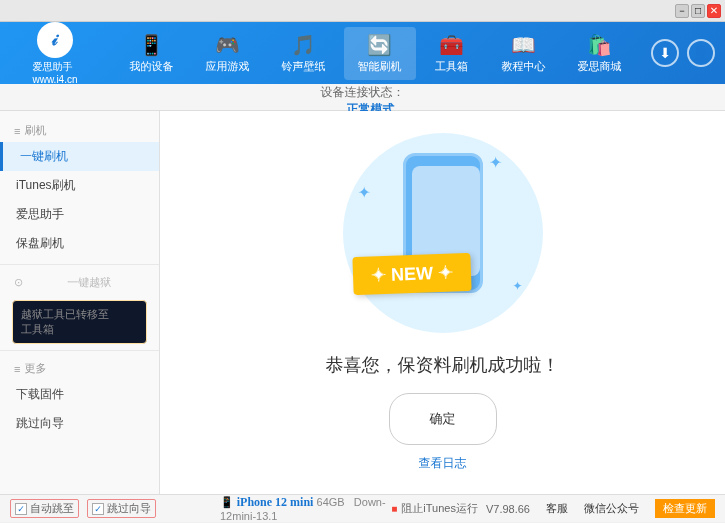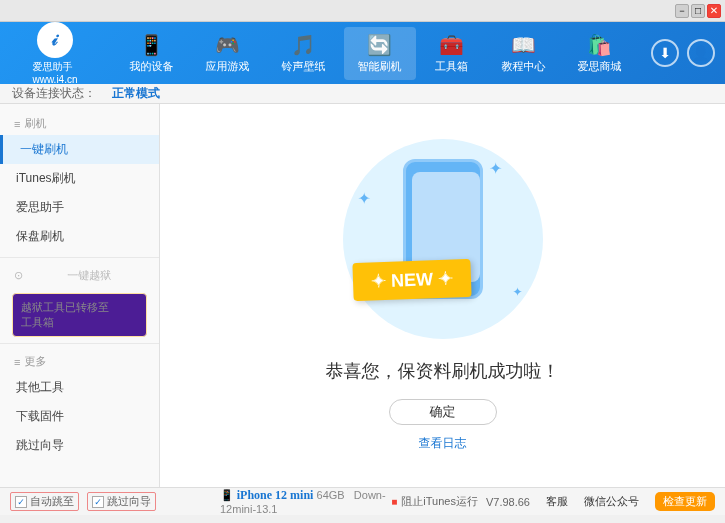--- a/index.html
+++ b/index.html
@@ -65,26 +65,26 @@
     .nav-right-btn {
       width: 28px; height: 28px;
       border: 2px solid rgba(255,255,255,0.7);
       border-radius: 50%;
       display: flex; align-items: center; justify-content: center;
       color: white; cursor: pointer; font-size: 14px;
     }
 
     
     .status-bar {
-      height: 20px;
+      height: 27px;
       background: #f5f5f5;
       border-bottom: 1px solid #ddd;
       display: flex; align-items: center;
       padding: 0 12px;
-      font-size: 12px; color: #333;
+      font-size: 12px; color: #333; flex-direction: column;
     }
     .status-bar .status-label { color: #666; }
     .status-bar .status-value { color: #1976D2; font-weight: bold; margin-left: 16px; }
 
     
     .main-layout {
       display: flex;
       height: calc(523px - 22px - 62px - 28px - 28px);
     }
 
@@ -107,21 +107,21 @@
       font-size: 12px;
     }
     .sidebar-item.active {
       background: #e3f2fd;
       color: #1976D2;
       border-left: 3px solid #1976D2;
       padding-left: 17px;
     }
     .sidebar-notice {
       margin: 6px 12px;
-      background: #4c1d95;
+      background: #0f172a;
       border: 1px solid #ffe0a0;
       border-radius: 4px;
       padding: 6px 8px;
       font-size: 11px; color: #888;
     }
     .sidebar-divider {
       height: 1px; background: #e8e8e8;
       margin: 6px 0;
     }
 
@@ -200,21 +200,21 @@
     }
 
     .success-title {
       font-size: 18px; color: #333;
       margin-bottom: 16px; font-weight: 500;
     }
     .confirm-btn {
       background: white;
       border: 1px solid #ccc;
       border-radius: 20px;
-      padding: 3px 40px;
+      padding: 16px 40px;
       font-size: 13px; color: #333;
       cursor: pointer; margin-bottom: 10px;
     }
     .view-log-link {
       color: #1976D2; font-size: 12px; cursor: pointer;
       text-decoration: none;
     }
 
     
     .bottom-bar {
@@ -252,21 +252,21 @@
     .bottom-right {
       display: flex; align-items: center; gap: 16px;
       font-size: 11px; color: #666;
     }
     .version-info { }
     .bottom-link { color: #333; cursor: pointer; }
     .update-btn {
       background: #ff9800;
       color: white;
       border: none;
-      border-radius: 5px;
+      border-radius: 0;
       padding: 2px 8px;
       font-size: 11px;
       cursor: pointer;
     }
     .itunes-status {
       display: flex; align-items: center; gap: 4px;
       padding-right: 8px;
     }
     .stop-icon { color: #f44336; font-size: 10px; }
   </style>
@@ -353,21 +353,20 @@
     <div class="sidebar-notice">
       越狱工具已转移至<br>工具箱
     </div>
 
     <div class="sidebar-divider"></div>
 
     <div class="sidebar-section-title">
       <span>≡</span>
         <span>更多</span>
     </div>
-    <div class="sidebar-item">其他工具</div>
     <div class="sidebar-item">下载固件</div>
     <div class="sidebar-item">跳过向导</div>
   </div>
 
   <div class="content">
 
     <div class="phone-illustration">
       <div class="phone-bg-circle"></div>
       <div class="phone-shape">
         <div class="phone-screen"></div>

